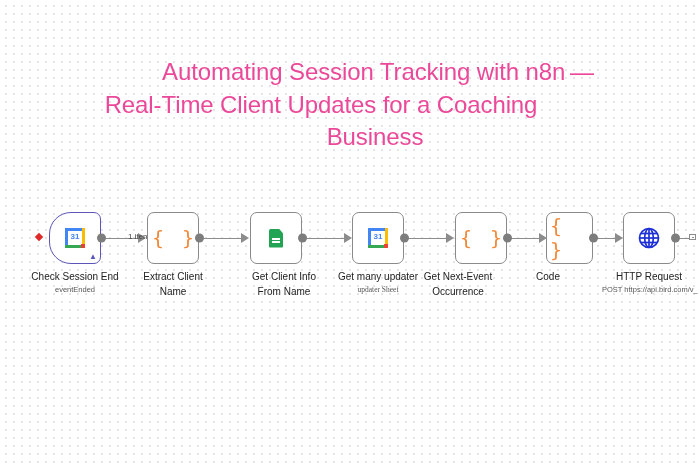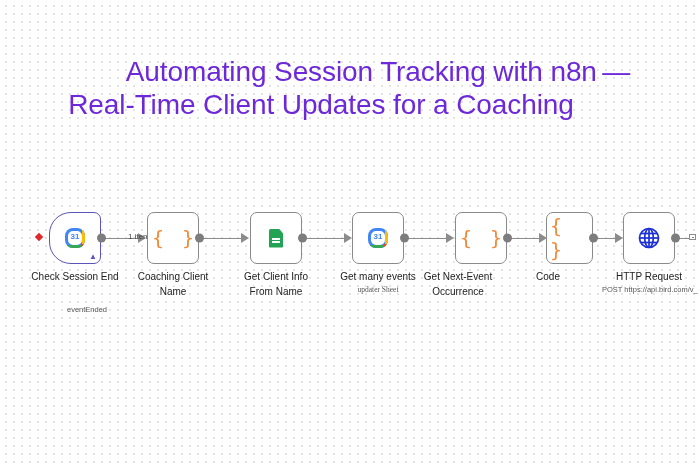--- a/index.html
+++ b/index.html
@@ -7,21 +7,21 @@
     width:700px; height:467px; overflow:hidden; position:relative;
     background-color:#ffffff;
     background-image: radial-gradient(circle, #e4e4e4 0.8px, transparent 1.1px);
     background-size: 8px 8px;
     background-position: 2px 2px;
     font-family: "Liberation Sans", "DejaVu Sans", sans-serif;
     color:#1f1f1f;
   }
   .title {
     position:absolute; left:60px; top:56px; width:600px;
-    font-size:28px; font-weight:500; line-height:32.5px; color:#6d28d9;
+    font-size:24px; font-weight:500; line-height:32.5px; color:#ec4899;
     text-align:center; letter-spacing:-0.1px;
   }
   .title .l1 { display:block; padding-left:36px; }
   .title .l2 { display:block; margin-left:-78px; }
   .title .l3 { display:block; padding-left:30px; }
 
   .node {
     position:absolute; top:212px; width:52px; height:52px;
     box-sizing:border-box; border:1.6px solid #8a8a8a; border-radius:7px;
     background:#fff; display:flex; align-items:center; justify-content:center;
@@ -45,21 +45,21 @@
   }
   .sub {
     position:absolute; top:285px; width:120px; text-align:center;
     font-size:7.5px; color:#555; white-space:nowrap;
   }
   .braces {
     font-family:"DejaVu Sans Mono", monospace; font-size:20px; color:#f08a3c;
     letter-spacing:3px; margin-left:3px;
   }
   .gcal {
-    width:20px; height:20px; position:relative; border-radius:8px;
+    width:20px; height:20px; position:relative; border-radius:0;
     background:#fff; box-shadow: inset 0 0 0 3px #4285f4;
     overflow:hidden;
   }
   .gcal:before { content:""; position:absolute; left:0; right:0; bottom:0; height:3px; background:#34a853; }
   .gcal:after { content:""; position:absolute; top:0; bottom:0; right:0; width:3px; background:#fbbc04; }
   .gcal .red { position:absolute; right:0; bottom:0; width:4px; height:4px; background:#ea4335; z-index:2; }
   .gcal .num { position:absolute; left:0; right:0; top:4px; text-align:center; font-size:8px; font-weight:bold; color:#4285f4; z-index:1; font-family:"Liberation Sans", sans-serif;}
   .gsheet {
     width:14px; height:19px; background:#23a455; border-radius:1.5px; position:relative;
     clip-path: polygon(0 0, 70% 0, 100% 25%, 100% 100%, 0 100%);
@@ -75,20 +75,21 @@
     position:absolute; left:689px; top:234px; width:7px; height:6px; border:1px solid #8c8c8c; background:#fff; box-sizing:border-box;
   }
   .end-plus:after { content:""; position:absolute; left:1.5px; top:2px; width:2px; height:1px; background:#8c8c8c; }
 </style>
 </head>
 <body>
 
 <div class="title">
   <span class="l1">Automating Session Tracking with n8n —</span>
   <span class="l2">Real-Time Client Updates for a Coaching</span>
+  <span class="l3">Business</span>
 </div>
 
 <div class="edge" style="left:87px; width:58px;"></div>
 <div class="arrow" style="left:138px;"></div>
 <div class="edge-badge">1 item</div>
 
 <div class="edge" style="left:199px; width:46px;"></div>
 <div class="arrow" style="left:241px;"></div>
 
 <div class="edge" style="left:302px; width:46px;"></div>
@@ -110,44 +111,44 @@
 
 <div class="node trigger" style="left:49px;">
   <div class="gcal">
     <span class="num">31</span>
       <span class="red"></span>
   </div>
   <span class="bolt">▲</span>
   <span class="handle-out"></span>
 </div>
 <div class="label" style="left:15px;">Check Session End</div>
-<div class="sub" style="left:27px;margin-top:20px;">eventEnded</div>
+<div class="sub" style="left:15px;">eventEnded</div>
 
 <div class="node" style="left:147px;">
   <span class="braces">{ }</span>
   <span class="handle-out"></span>
 </div>
-<div class="label" style="left:113px; width:120px; padding:0 18px; box-sizing:border-box;">Coaching Client Name</div>
+<div class="label" style="left:113px; width:120px; padding:0 18px; box-sizing:border-box;">Extract Client Name</div>
 
 <div class="node" style="left:250px;">
   <div class="gsheet">
       <div class="cells"></div>
     </div>
   <span class="handle-out"></span>
 </div>
-<div class="label" style="left:216px; padding:0 20px; box-sizing:border-box;">Get Client Info From Name</div>
+<div class="label" style="left:224px; padding:0 20px; box-sizing:border-box;">Get Client Info From Name</div>
 
 <div class="node" style="left:352px;">
   <div class="gcal">
     <span class="num">31</span>
       <span class="red"></span>
   </div>
   <span class="handle-out"></span>
 </div>
-<div class="label" style="left:318px;">Get many events</div>
+<div class="label" style="left:318px;">Get many updater</div>
 <div class="sub" style="left:318px;font-family:Liberation Serif, serif;">updater Sheet</div>
 
 <div class="node" style="left:455px;">
   <span class="braces">{ }</span>
   <span class="handle-out"></span>
 </div>
 <div class="label" style="left:398px; padding:0 12px; box-sizing:border-box;">Get Next-Event Occurrence</div>
 
 <div class="node" style="left:546px; width:47px;">
   <span class="braces">{ }</span>

